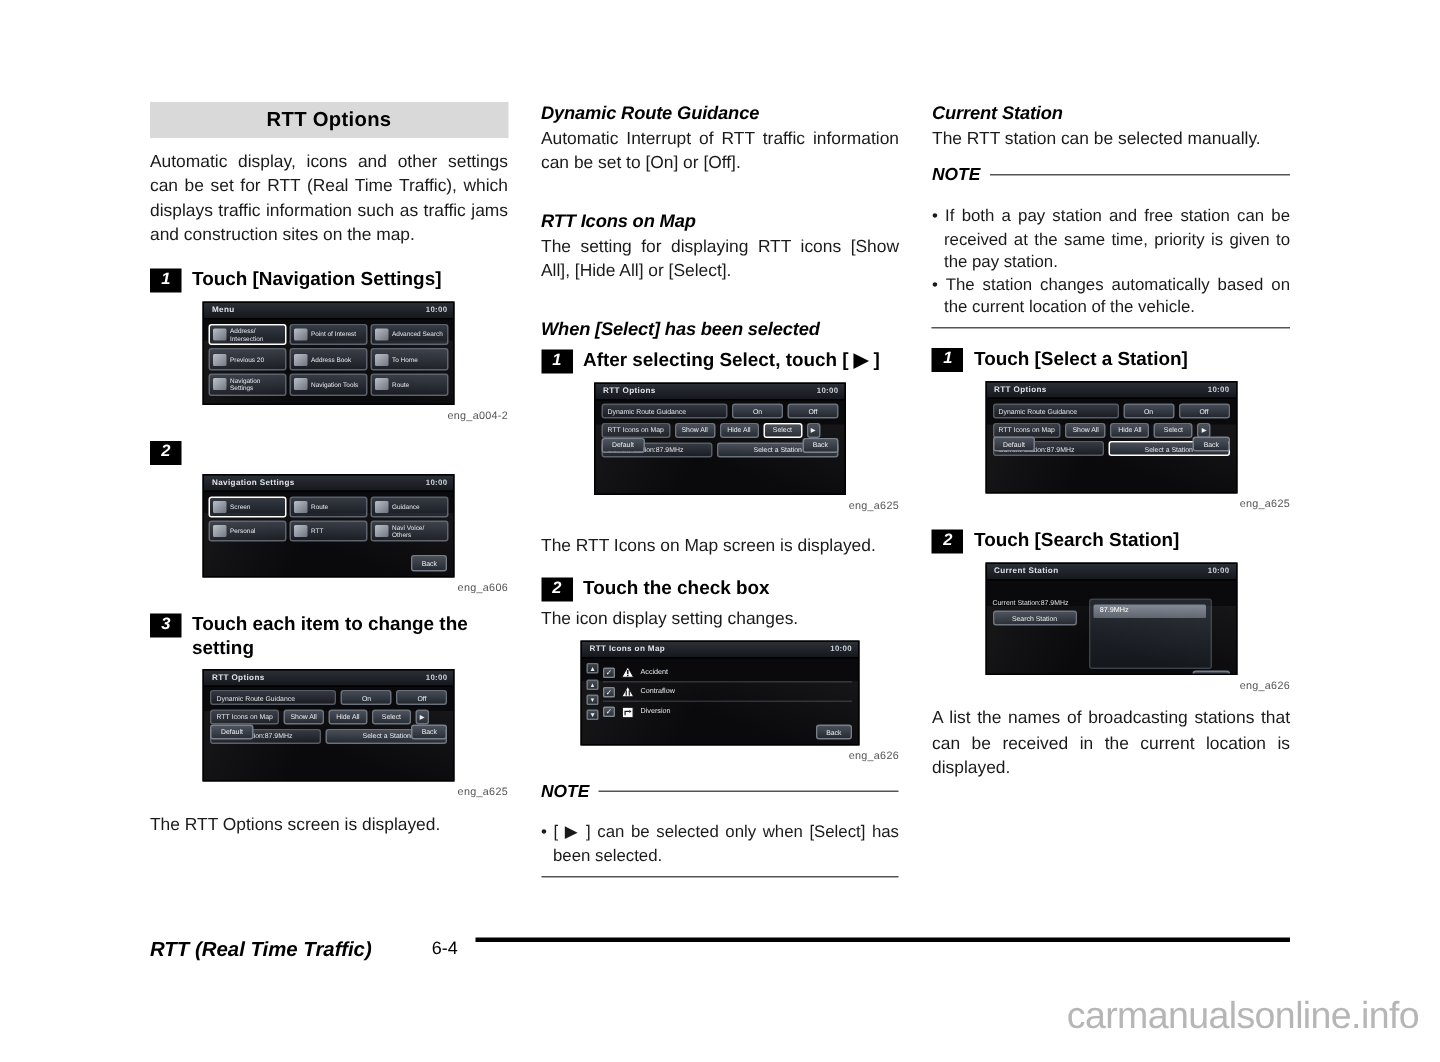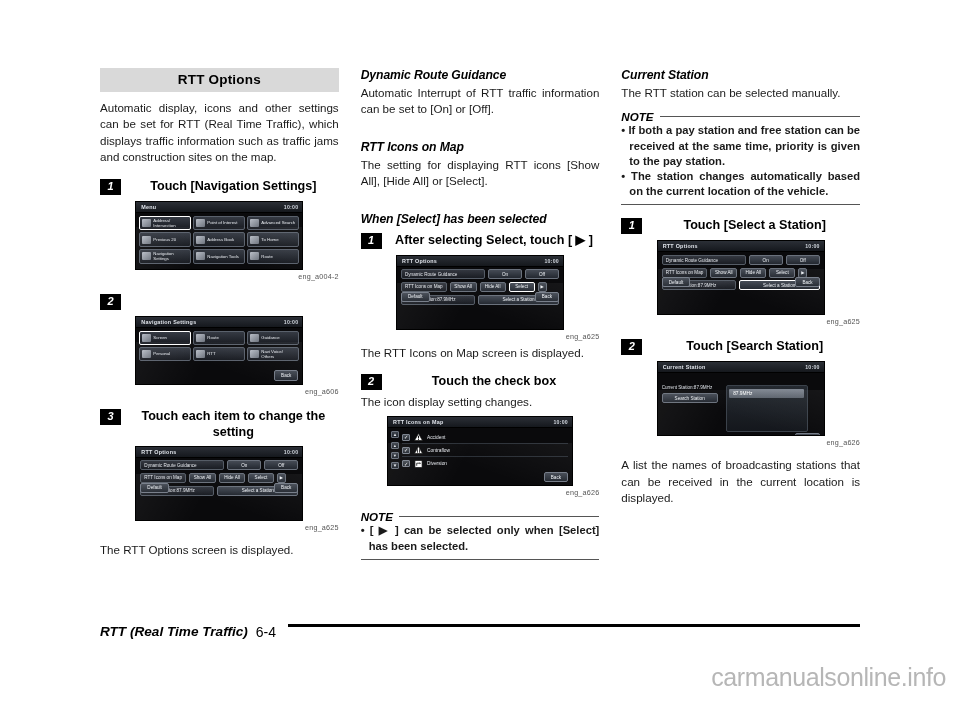--- a/index.html
+++ b/index.html
@@ -60,40 +60,40 @@
     font-style: italic;
     font-weight: bold;
     font-size: 11px;
     line-height: 13px;
     min-width: 21px;
     text-align: center;
     padding: 1px 3px 2px 3px;
     margin-top: 1px;
     flex: none;
   }
-  .step-label { flex: 1; text-align: center; }
+  .step-label { flex: 1; }
   .caption {
     font-size: 7.2px;
     color: #555;
     text-align: right;
     margin-top: 2px;
     letter-spacing: .2px;
   }
   .note-block { margin-top: 13px; }
   .note-head {
     font-weight: bold;
     font-style: italic;
     font-size: 11.6px;
     display: flex;
     align-items: center;
     gap: 6px;
   }
   .note-head .rule { flex: 1; height: 1px; background: #555; }
   .note-rule-bottom { height: 1px; background: #555; margin-top: 5px; }
-  .note-list { margin-top: 0; font-weight: bold; }
+  .note-list { margin-top: 14px; }
   .note-item {
     font-size: 11.2px;
     line-height: 15.2px;
     text-align: justify;
     padding-left: 8px;
     text-indent: -8px;
     color: #1a1a1a;
   }
   .gap-l { height: 22px; }
 
@@ -257,21 +257,21 @@
     width: 760px;
     display: flex;
     align-items: flex-start;
     gap: 8px;
   }
   .footer-title {
     font-weight: bold; font-style: italic;
     font-size: 13.6px;
     white-space: nowrap;
   }
-  .footer-page { font-size: 14px; white-space: nowrap; }
+  .footer-page { font-size: 12px; white-space: nowrap; margin-left: 32px; }
   .footer-rule { flex: 1; height: 2.6px; background: #000; margin-left: 4px; }
 
   .watermark {
     position: absolute;
     right: 14px; bottom: 8px;
     font-size: 25px;
     color: #b6b6b6;
     letter-spacing: -.4px;
   }
 </style>
@@ -461,21 +461,21 @@
             <span class="opt-btn wide">Select a Station</span>
           </div>
           <div class="bottom-bar">
             <span class="corner-btn">Default</span>
             <span class="corner-btn">Back</span>
           </div>
         </div>
       </div>
       <div class="caption">eng_a625</div>
 
-      <div class="body-text tight" style="margin-top:4px;">The RTT Icons on Map screen is displayed.</div>
+      <div class="body-text tight" style="margin-top:15px;">The RTT Icons on Map screen is displayed.</div>
 
       <div class="step">
         <span class="step-num">2</span>
         <span class="step-label">Touch the check box</span>
       </div>
 
       <div class="body-text tight" style="margin-top:4px;">The icon display setting changes.</div>
 
       <div class="shot" style="width:186px;height:70px;">
         <div class="shot-title-bar">

